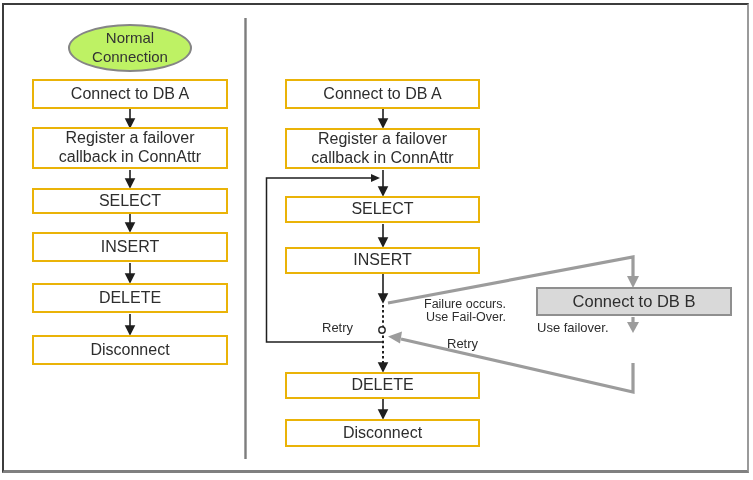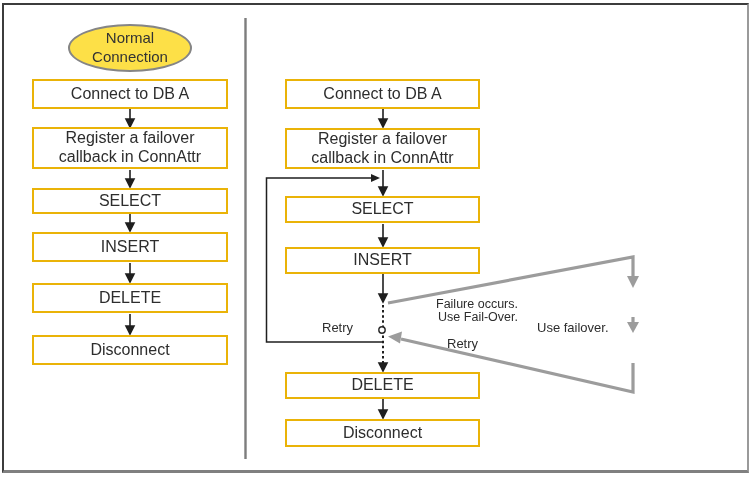--- a/index.html
+++ b/index.html
@@ -8,21 +8,21 @@
   .stage{position:absolute;left:0;top:0;width:753px;height:480px;}
   svg.lines{position:absolute;left:0;top:0;z-index:1;}
   .frame{position:absolute;left:2px;top:3px;width:747px;height:470px;box-sizing:border-box;
          border-top:2px solid #3c3c3c;border-left:2px solid #3c3c3c;
          border-right:2px solid #9a9a9a;border-bottom:3px solid #808080;z-index:0;}
   .box{position:absolute;box-sizing:border-box;background:#ffffff;border:2px solid #eab308;
        display:flex;align-items:center;justify-content:center;text-align:center;
        font-size:16px;line-height:1.18;color:#2d2d2d;z-index:2;}
   .oval{position:absolute;box-sizing:border-box;border:2px solid #858585;border-radius:50%;
         display:flex;align-items:center;justify-content:center;text-align:center;
-        font-size:15px;line-height:1.25;color:#333;background:#fde047;z-index:2;padding:0 16px;}
+        font-size:15px;line-height:1.25;color:#333;background:#bef264;z-index:2;padding:0 16px;}
   .lbl{position:absolute;font-size:13px;color:#2d2d2d;white-space:nowrap;z-index:3;}
   .lbl.small{font-size:12.5px;line-height:1.05;}
   .graybox{background:#d9d9d9;border:2px solid #8f8f8f;}
   .syncbox{border:2px solid #3c3c3c;font-size:17px;}
 </style>
 </head>
 <body>
 
 <div class="stage">
 
@@ -86,22 +86,23 @@
   <div class="box" style="left:32px;top:283px;width:196px;height:30px;">DELETE</div>
   <div class="box" style="left:32px;top:335px;width:196px;height:30px;">Disconnect</div>
 
   <div class="box" style="left:285px;top:79px;width:195px;height:30px;">Connect to DB A</div>
   <div class="box" style="left:285px;top:128px;width:195px;height:41px;padding:0 10px;">Register a failover callback in ConnAttr</div>
   <div class="box" style="left:285px;top:196px;width:195px;height:27px;">SELECT</div>
   <div class="box" style="left:285px;top:247px;width:195px;height:27px;">INSERT</div>
   <div class="box" style="left:285px;top:372px;width:195px;height:27px;">DELETE</div>
   <div class="box" style="left:285px;top:419px;width:195px;height:28px;">Disconnect</div>
 
+  <div class="box graybox" style="left:536px;top:287px;width:196px;height:29px;font-size:16.5px;">Connect to DB B</div>
 
-  <div class="lbl small" style="left:436px;top:298px;">
+  <div class="lbl small" style="left:424px;top:298px;">
     <span style="display:block;">Failure occurs.</span>
     <span style="display:block;text-align:right;">Use Fail-Over.</span>
   </div>
   <div class="lbl" style="left:537px;top:320px;">Use failover.</div>
   <div class="lbl" style="left:322px;top:320px;">Retry</div>
   <div class="lbl" style="left:447px;top:336px;">Retry</div>
 
 </div>
 
 </body></html>

